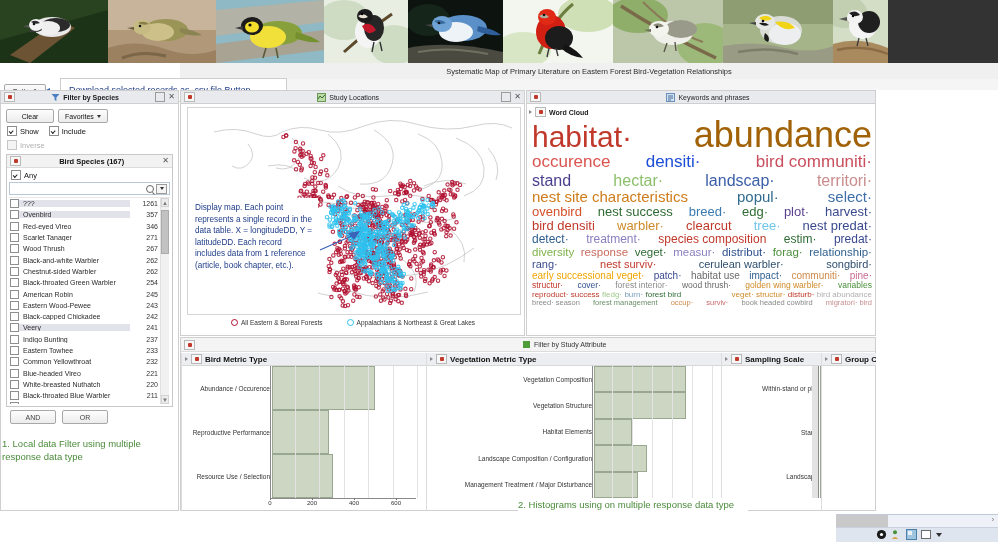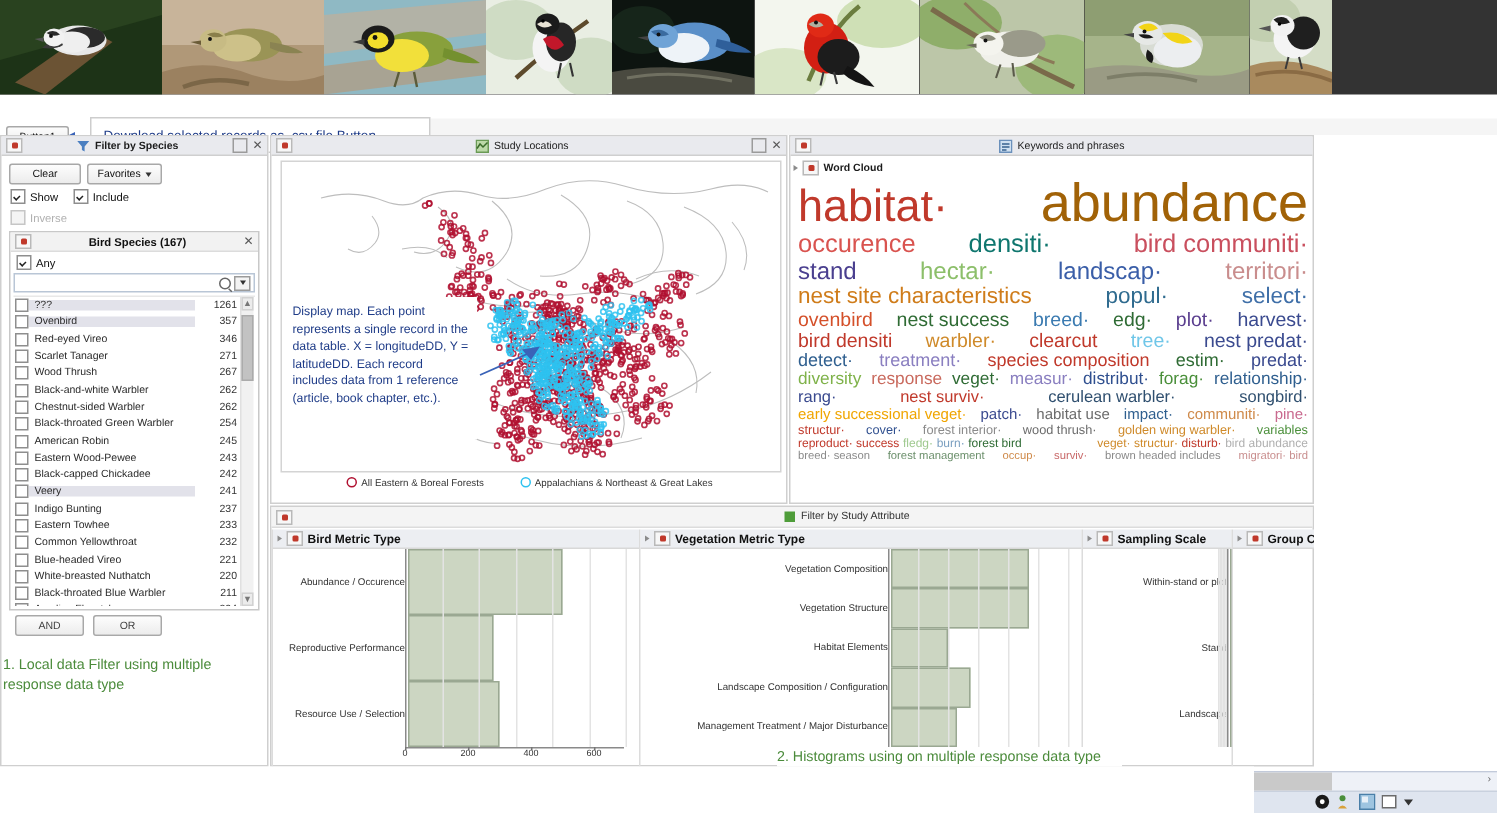--- a/index.html
+++ b/index.html
@@ -256,20 +256,21 @@
         <ellipse cx="36" cy="22" rx="11" ry="11" fill="#1f1f1f"></ellipse>
         <ellipse cx="22" cy="17" rx="8" ry="7" fill="#f2f2f2"></ellipse>
         <path d="M16 13 q7 -4 11 2 q-7 3 -11 -2Z" fill="#1f1f1f"></path>
         <circle cx="20" cy="16" r="1.2" fill="#000"></circle>
         <path d="M14 17 l-8 2 l8 2Z" fill="#555"></path>
         <path d="M26 38 l-2 8 M33 38 l2 8" stroke="#3a3a3a" stroke-width="1.3"></path>
       </svg>
     </div>
   </div>
 
+  <div class="wintitle">Systematic Map of Primary Literature on Eastern Forest Bird-Vegetation Relationships</div>
   <div class="toprow-blank"></div>
 
   <div class="btn1">Button1</div>
   <svg class="arrowsvg" style="left:44px;top:86px;width:20px;height:10px">
     <line x1="20" y1="5" x2="3" y2="5" stroke="#3a63b8" stroke-width="1.2"></line>
     <polygon points="0,5 6,2 6,8" fill="#3a63b8"></polygon>
   </svg>
   <div class="callout co-dl">Download selected records as .csv file Button</div>
 
   <div class="panel lf">
@@ -1890,21 +1891,21 @@
         </span>
       <b>Word Cloud</b>
     </div>
     <div class="wc" id="wordcloud">
         <div class="wcline">
           <span style="font-size: 30px; color: rgb(192, 57, 43); line-height: 32.4px;">habitat·</span>
           <span style="font-size: 36px; color: #a16207; line-height: 32.4px;">abundance</span>
         </div>
         <div class="wcline">
           <span style="font-size: 17px; color: rgb(217, 83, 79); line-height: 18.36px;">occurence</span>
-          <span style="font-size: 17px; color: #0f766e; line-height: 18.36px;">densiti·</span>
+          <span style="font-size: 17px; color: #1d4ed8; line-height: 18.36px;">densiti·</span>
           <span style="font-size: 17px; color: rgb(201, 79, 94); line-height: 18.36px; margin-left: 20px;">bird communiti·</span>
         </div>
         <div class="wcline">
           <span style="font-size: 16px; color: rgb(74, 63, 143); line-height: 17.28px;">stand</span>
           <span style="font-size: 16px; color: rgb(140, 191, 106); line-height: 17.28px;">hectar·</span>
           <span style="font-size: 16px; color: rgb(58, 94, 168); line-height: 17.28px;">landscap·</span>
           <span style="font-size: 16px; color: rgb(201, 141, 141); line-height: 17.28px;">territori·</span>
         </div>
         <div class="wcline">
           <span style="font-size: 15px; color: rgb(207, 124, 26); line-height: 16.2px;">nest site characteristics</span>
@@ -1971,21 +1972,21 @@
           <span style="font-size: 8px; color: rgb(47, 107, 52); line-height: 8.64px;">forest bird</span>
           <span style="font-size: 8px; color: rgb(207, 138, 42); line-height: 8.64px; padding-left: 48px;">veget· structur·</span>
           <span style="font-size: 8px; color: rgb(192, 57, 43); line-height: 8.64px;">disturb·</span>
           <span style="font-size: 8px; color: rgb(176, 176, 176); line-height: 8.64px;">bird abundance</span>
         </div>
         <div class="wcline">
           <span style="font-size: 7.5px; color: rgb(138, 138, 138); line-height: 8.1px;">breed· season</span>
           <span style="font-size: 7.5px; color: rgb(107, 143, 107); line-height: 8.1px;">forest management</span>
           <span style="font-size: 7.5px; color: rgb(207, 138, 74); line-height: 8.1px;">occup·</span>
           <span style="font-size: 7.5px; color: rgb(201, 106, 106); line-height: 8.1px;">surviv·</span>
-          <span style="font-size: 7.5px; color: rgb(138, 138, 138); line-height: 8.1px;">brown headed includes</span>
+          <span style="font-size: 7.5px; color: rgb(138, 138, 138); line-height: 8.1px;">book headed cowbird</span>
           <span style="font-size: 7.5px; color: rgb(201, 143, 143); line-height: 8.1px;">migratori· bird</span>
         </div>
       </div>
   </div>
 
   <div class="note note3">3. Word Cloud using unstructured text field from Text Explorer that has Phrase list, Stop Word, recode, and Stem Exception properties</div>
 
   <div class="panel hs">
     <div class="filt-strip">
       <span class="redbtn">

